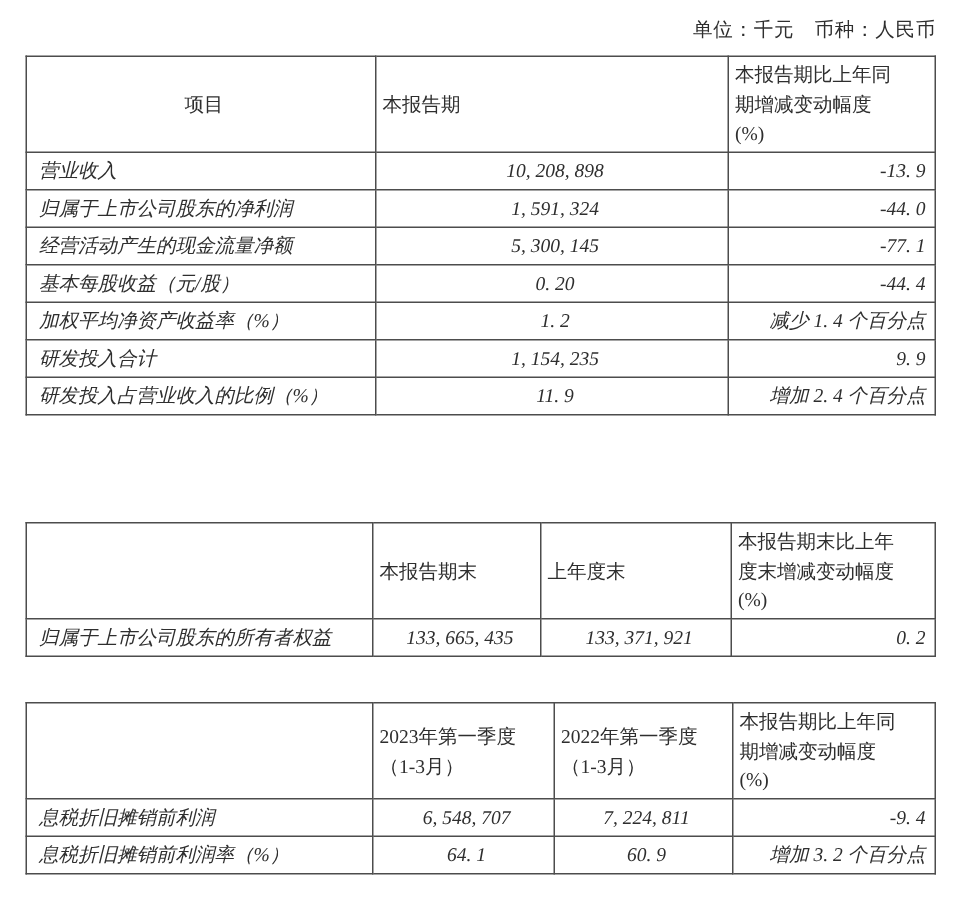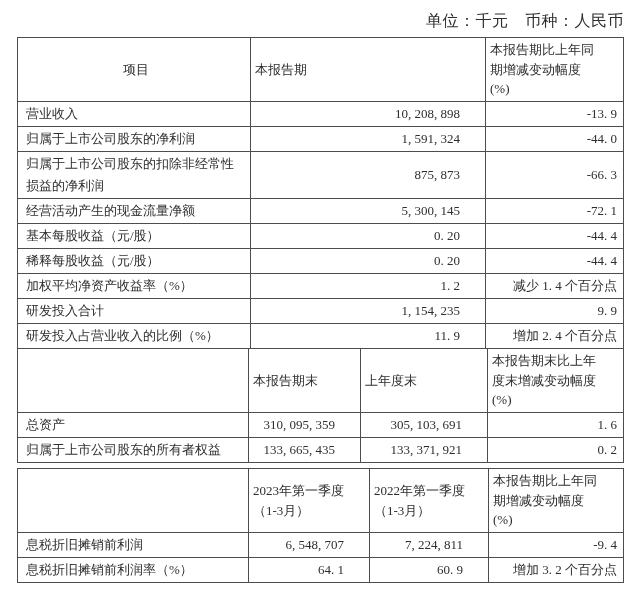--- a/index.html
+++ b/index.html
@@ -12,21 +12,21 @@
     width: 640px;
     height: 603px;
     overflow: hidden;
     font-family: "Liberation Serif", "DejaVu Serif", serif;
     color: #2e2e2e;
   }
   .unit-note {
     position: absolute;
     top: 11px;
     right: 16px;
-    font-size: 16px;
+    font-size: 13px;
     letter-spacing: 0.5px;
     white-space: pre;
   }
   table {
     position: absolute;
     left: 17px;
     width: 606px;
     border-collapse: collapse;
     table-layout: fixed;
     font-size: 13px;
@@ -49,31 +49,32 @@
   #table1 th { height: 52px; }
   #table2 th, #table3 th { height: 59px; }
   th.label-col {
     text-align: center;
     padding-left: 8px;
   }
   td {
     vertical-align: middle;
     line-height: 1.7;
     padding: 1px 4px;
+    font-style: italic;
   }
   #table1 td { height: 21px; }
   #table2 td, #table3 td { height: 20px; }
   td.label {
     text-align: left;
     padding-left: 8px;
     padding-right: 6px;
   }
   td.num {
-    text-align: right;
-    padding-right: 25px;
+    text-align: center;
+    padding-right: 0;
   }
   td.chg {
     text-align: right;
     padding-right: 6px;
   }
 </style>
 </head>
 <body>
 
 <div class="unit-note">单位：千元　币种：人民币</div>
@@ -96,36 +97,26 @@
     <td class="label">营业收入</td>
     <td class="num">10, 208, 898</td>
     <td class="chg">-13. 9</td>
   </tr>
   <tr>
     <td class="label">归属于上市公司股东的净利润</td>
     <td class="num">1, 591, 324</td>
     <td class="chg">-44. 0</td>
   </tr>
   <tr>
-    <td class="label">归属于上市公司股东的扣除非经常性损益的净利润</td>
-    <td class="num">875, 873</td>
-    <td class="chg">-66. 3</td>
-  </tr>
-  <tr>
     <td class="label">经营活动产生的现金流量净额</td>
     <td class="num">5, 300, 145</td>
-    <td class="chg">-72. 1</td>
+    <td class="chg">-77. 1</td>
   </tr>
   <tr>
     <td class="label">基本每股收益（元/股）</td>
-    <td class="num">0. 20</td>
-    <td class="chg">-44. 4</td>
-  </tr>
-  <tr>
-    <td class="label">稀释每股收益（元/股）</td>
     <td class="num">0. 20</td>
     <td class="chg">-44. 4</td>
   </tr>
   <tr>
     <td class="label">加权平均净资产收益率（%）</td>
     <td class="num">1. 2</td>
     <td class="chg">减少 1. 4 个百分点</td>
   </tr>
   <tr>
     <td class="label">研发投入合计</td>
@@ -148,26 +139,20 @@
       <col style="width:136px">
     </colgroup>
   <tbody>
       <tr>
     <th class="label-col"></th>
     <th>本报告期末</th>
     <th>上年度末</th>
     <th>本报告期末比上年
 度末增减变动幅度
 (%)</th>
-  </tr>
-  <tr>
-    <td class="label">总资产</td>
-    <td class="num">310, 095, 359</td>
-    <td class="num">305, 103, 691</td>
-    <td class="chg">1. 6</td>
   </tr>
   <tr>
     <td class="label">归属于上市公司股东的所有者权益</td>
     <td class="num">133, 665, 435</td>
     <td class="num">133, 371, 921</td>
     <td class="chg">0. 2</td>
   </tr>
 </tbody>
   </table>
 

